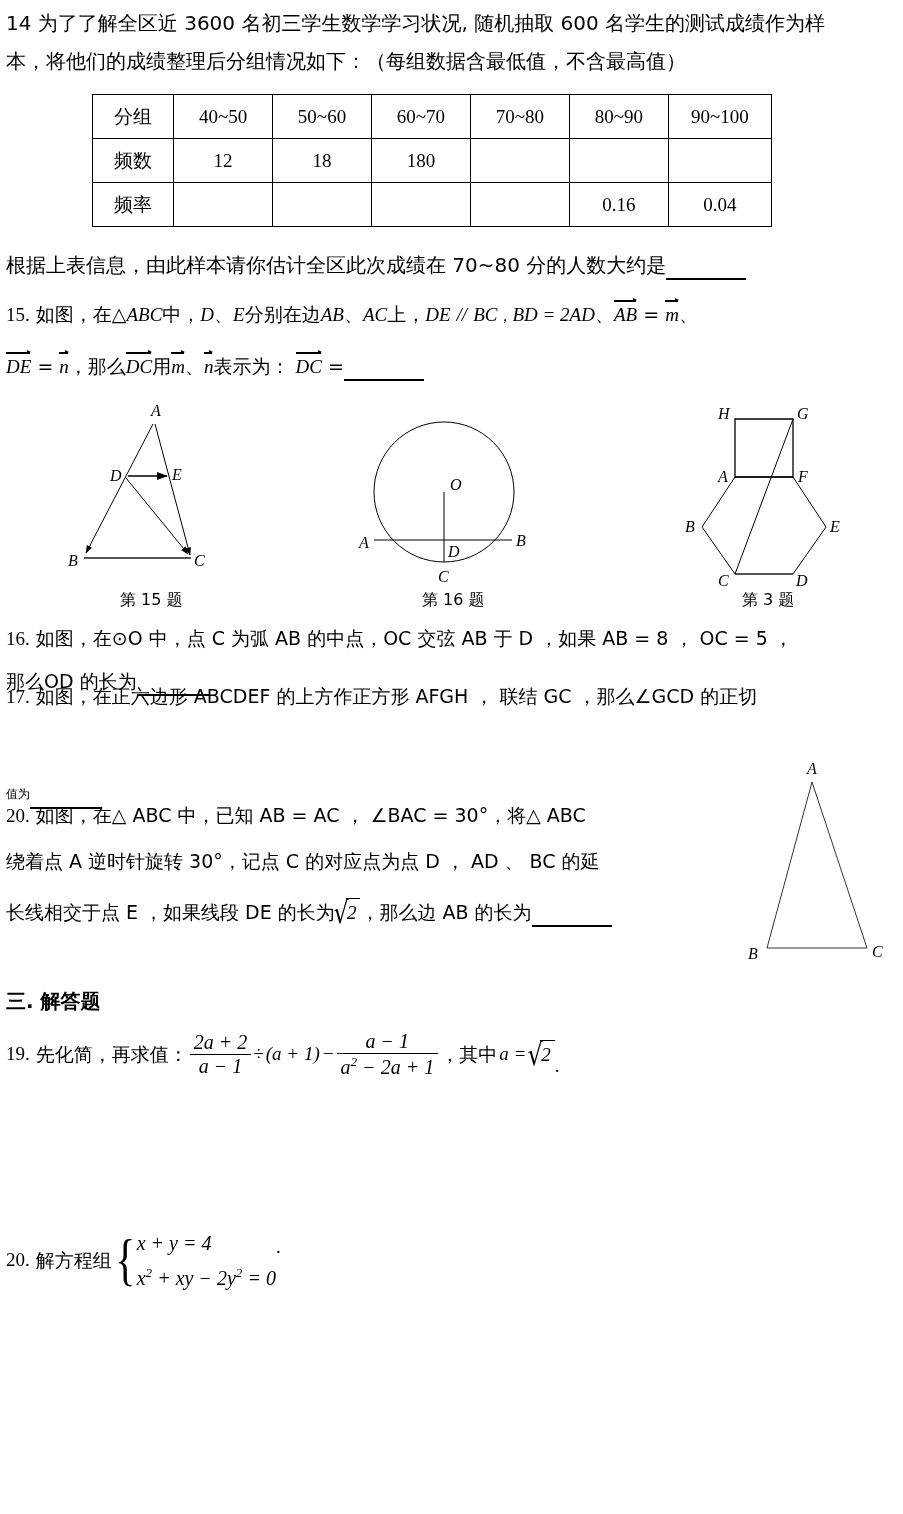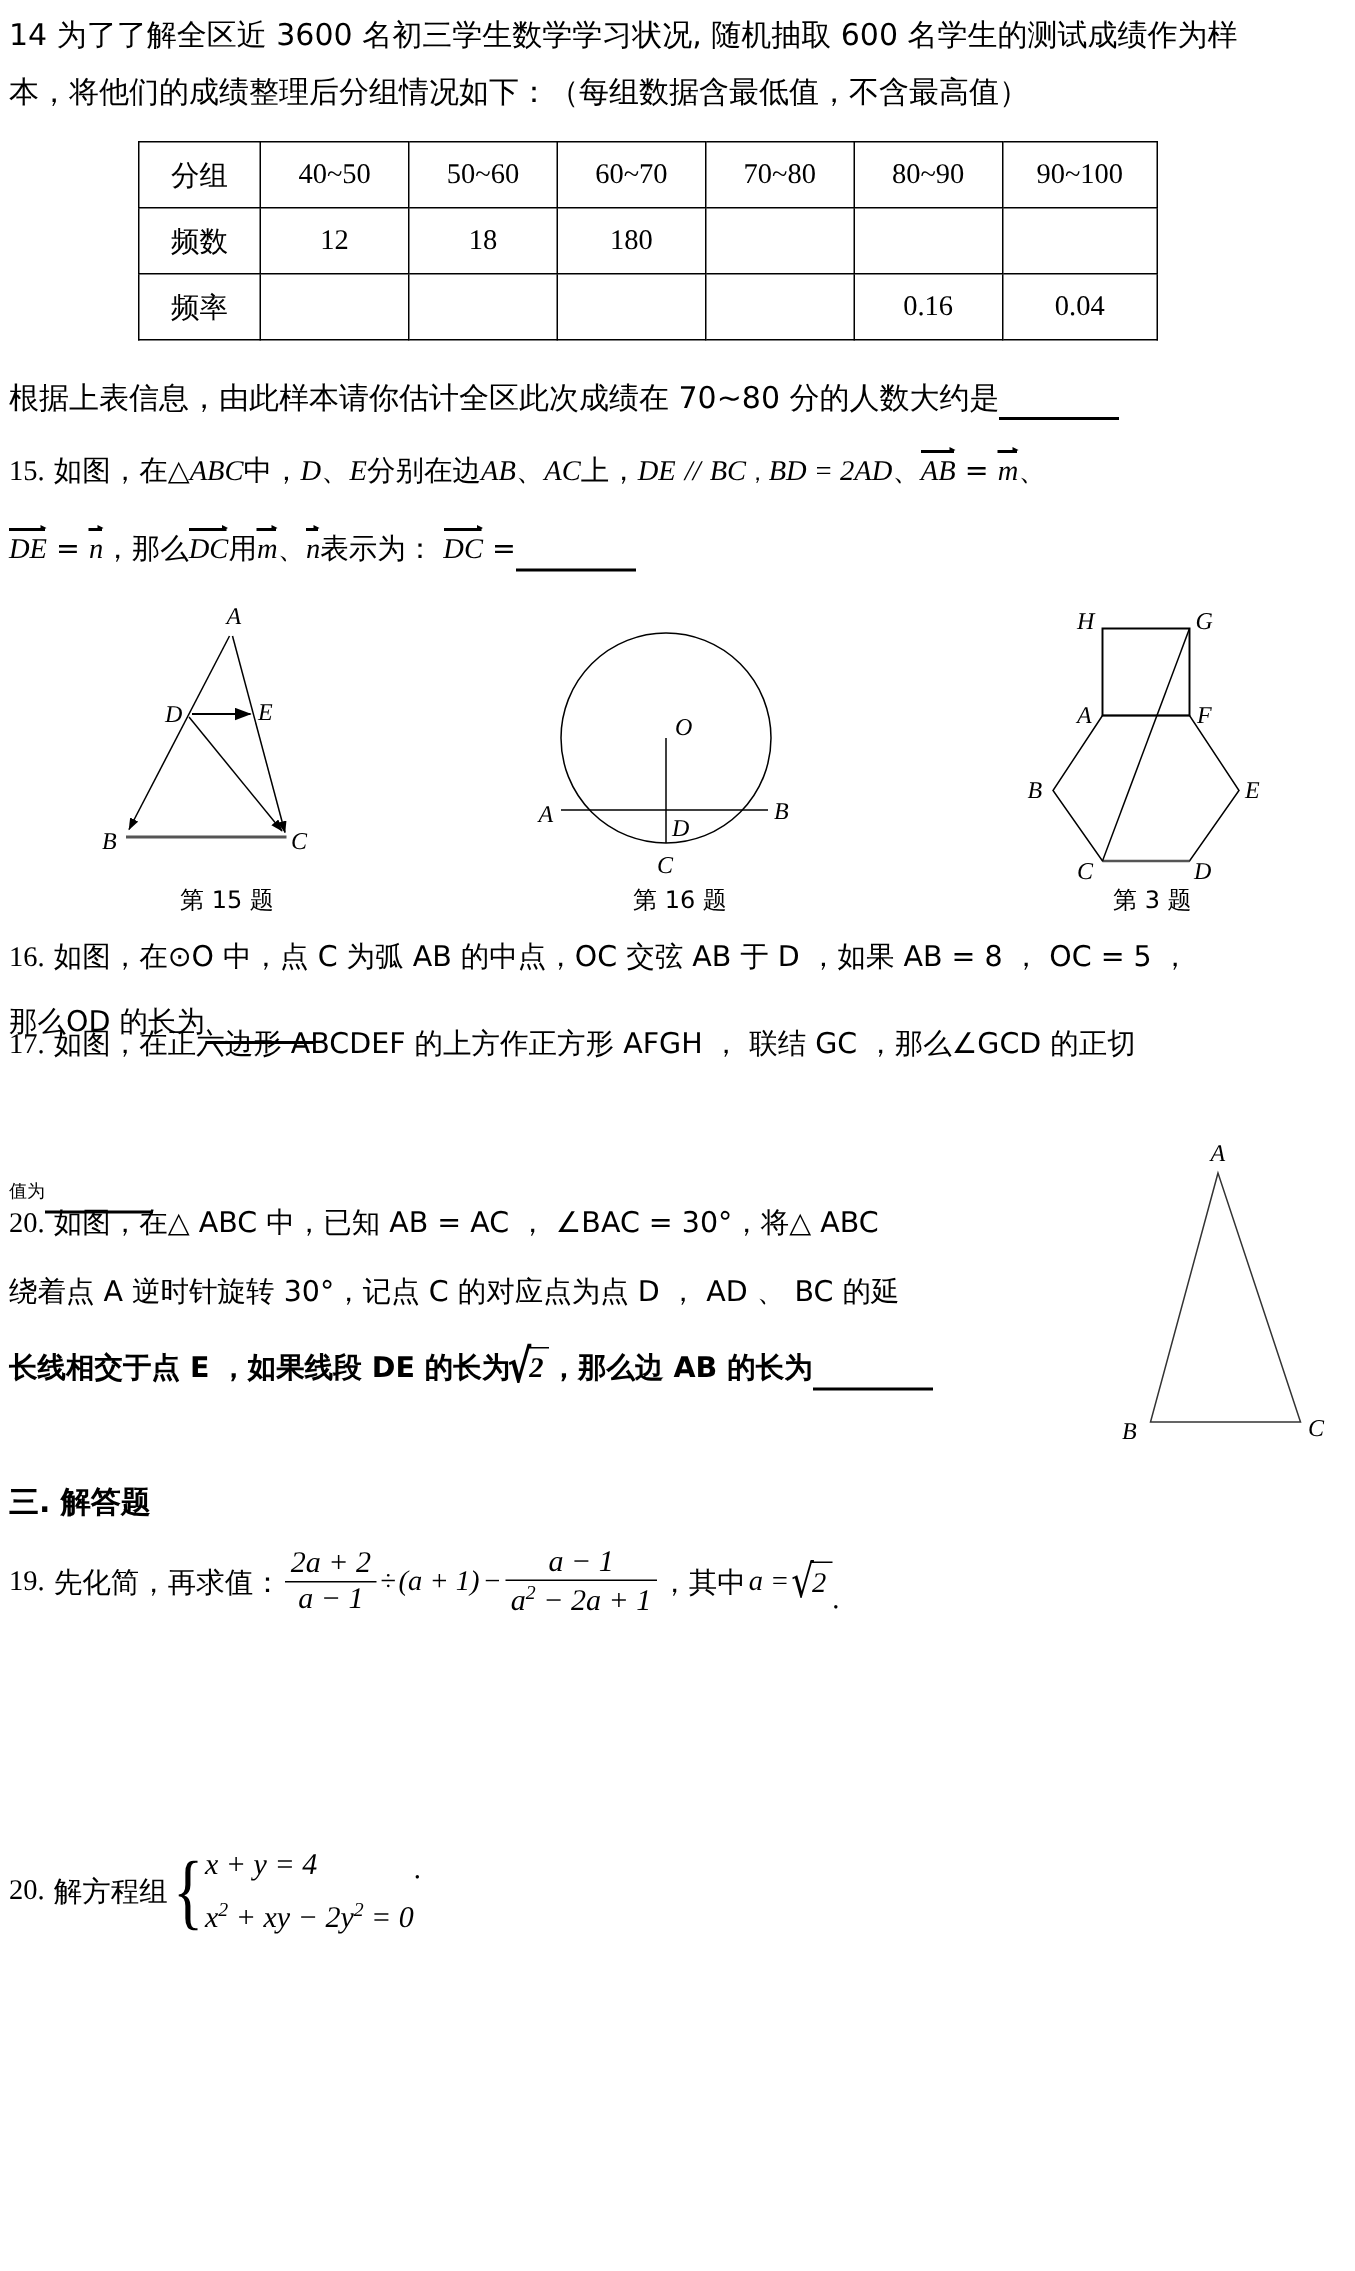--- a/index.html
+++ b/index.html
@@ -254,21 +254,21 @@
   </div>
   <div class="line cn" style="left:6px; top:757px; font-size:12px;margin-top:24px;">
     <span>值为</span><span class="blank" style="width:72px;">&nbsp;</span>
   </div>
 
   <div class="line cn" style="left:6px; top:802px; font-size:19px;">
     <span class="num">20.</span>
     <span>如图，在△ ABC 中，已知 AB = AC ， ∠BAC = 30°，将△ ABC</span>
   </div>
   <div class="line cn" style="left:6px; top:848px; font-size:19px;">绕着点 A 逆时针旋转 30°，记点 C 的对应点为点 D ， AD 、 BC 的延</div>
-  <div class="line cn" style="left:6px; top:898px; font-size:19px;font-weight:bold;">
+  <div class="line cn" style="left:6px; top:898px; font-size:19px;">
     <span>长线相交于点 E ，如果线段 DE 的长为</span><span class="radsign">√</span><span class="sqrt mi">2</span><span>，那么边 AB 的长为</span><span class="blank" style="width:80px;">&nbsp;</span>
   </div>
 
   <svg class="figure" style="left:726px; top:748px;" width="170" height="232" viewBox="0 0 170 232">
     <polygon points="86,34 41,200 141,200" fill="none" stroke="#333" stroke-width="1"></polygon>
     <text class="ptlabel" x="81" y="26">A</text>
     <text class="ptlabel" x="22" y="211">B</text>
     <text class="ptlabel" x="146" y="209">C</text>
   </svg>
 

